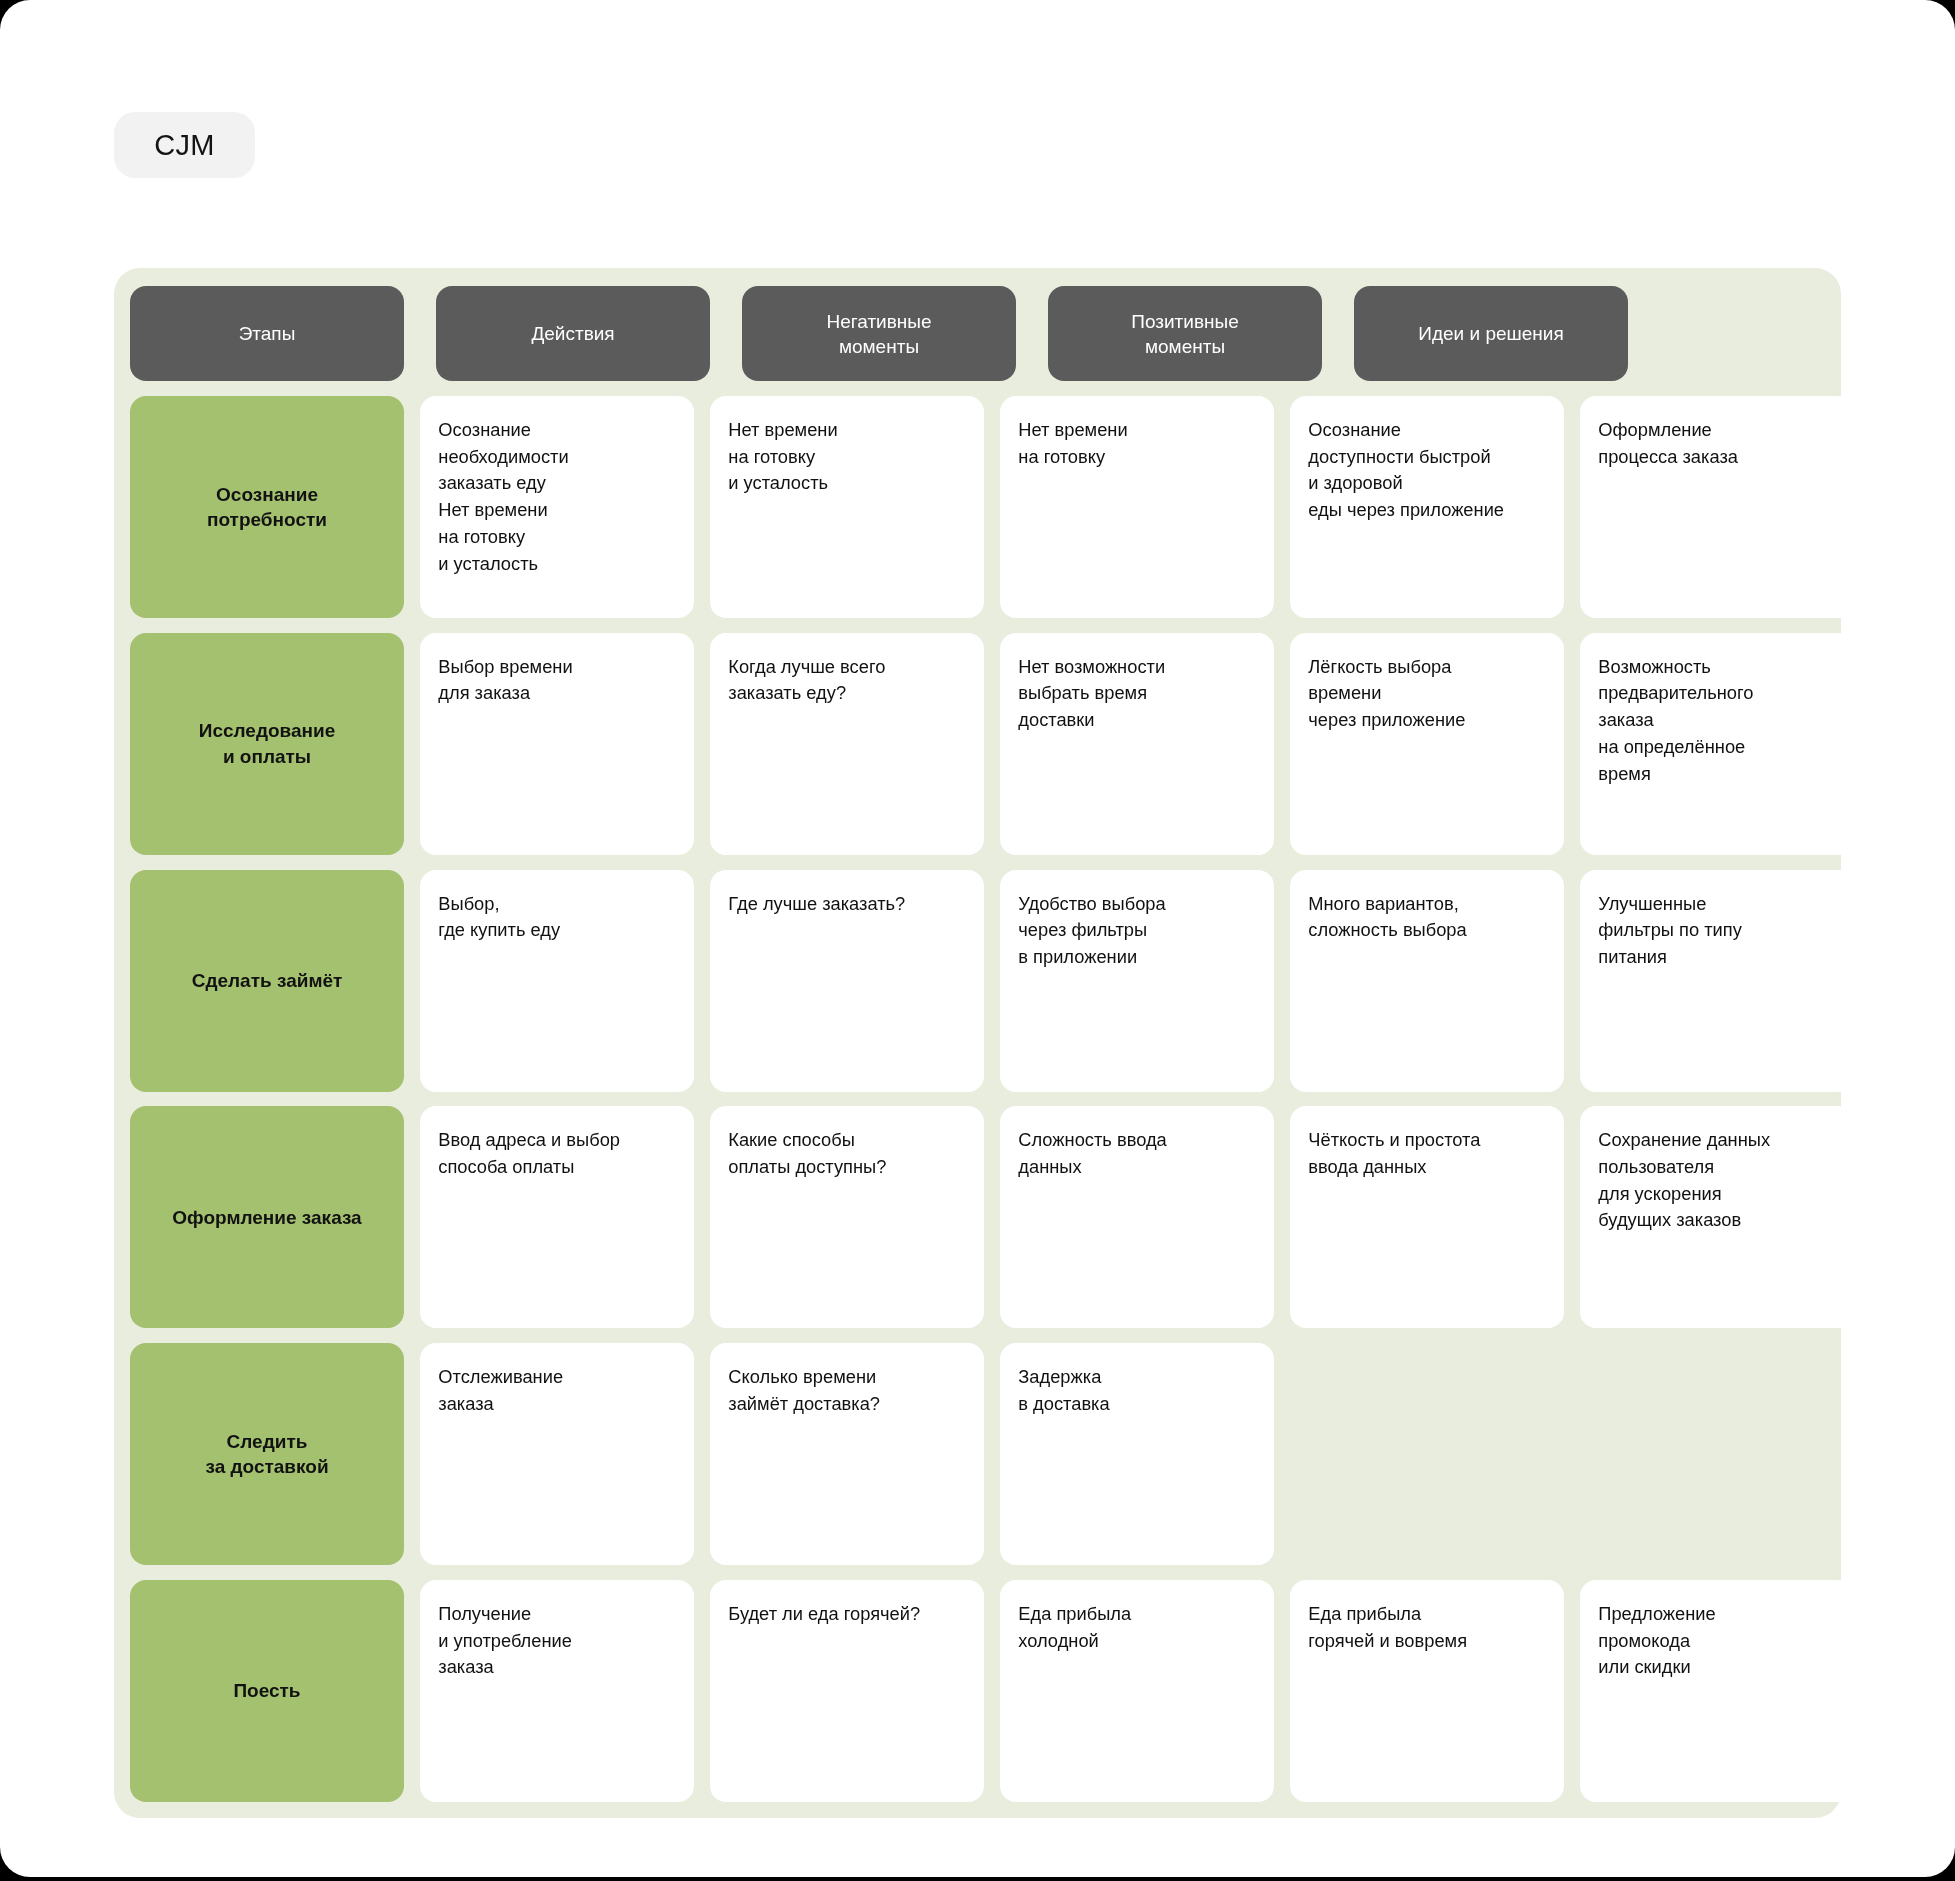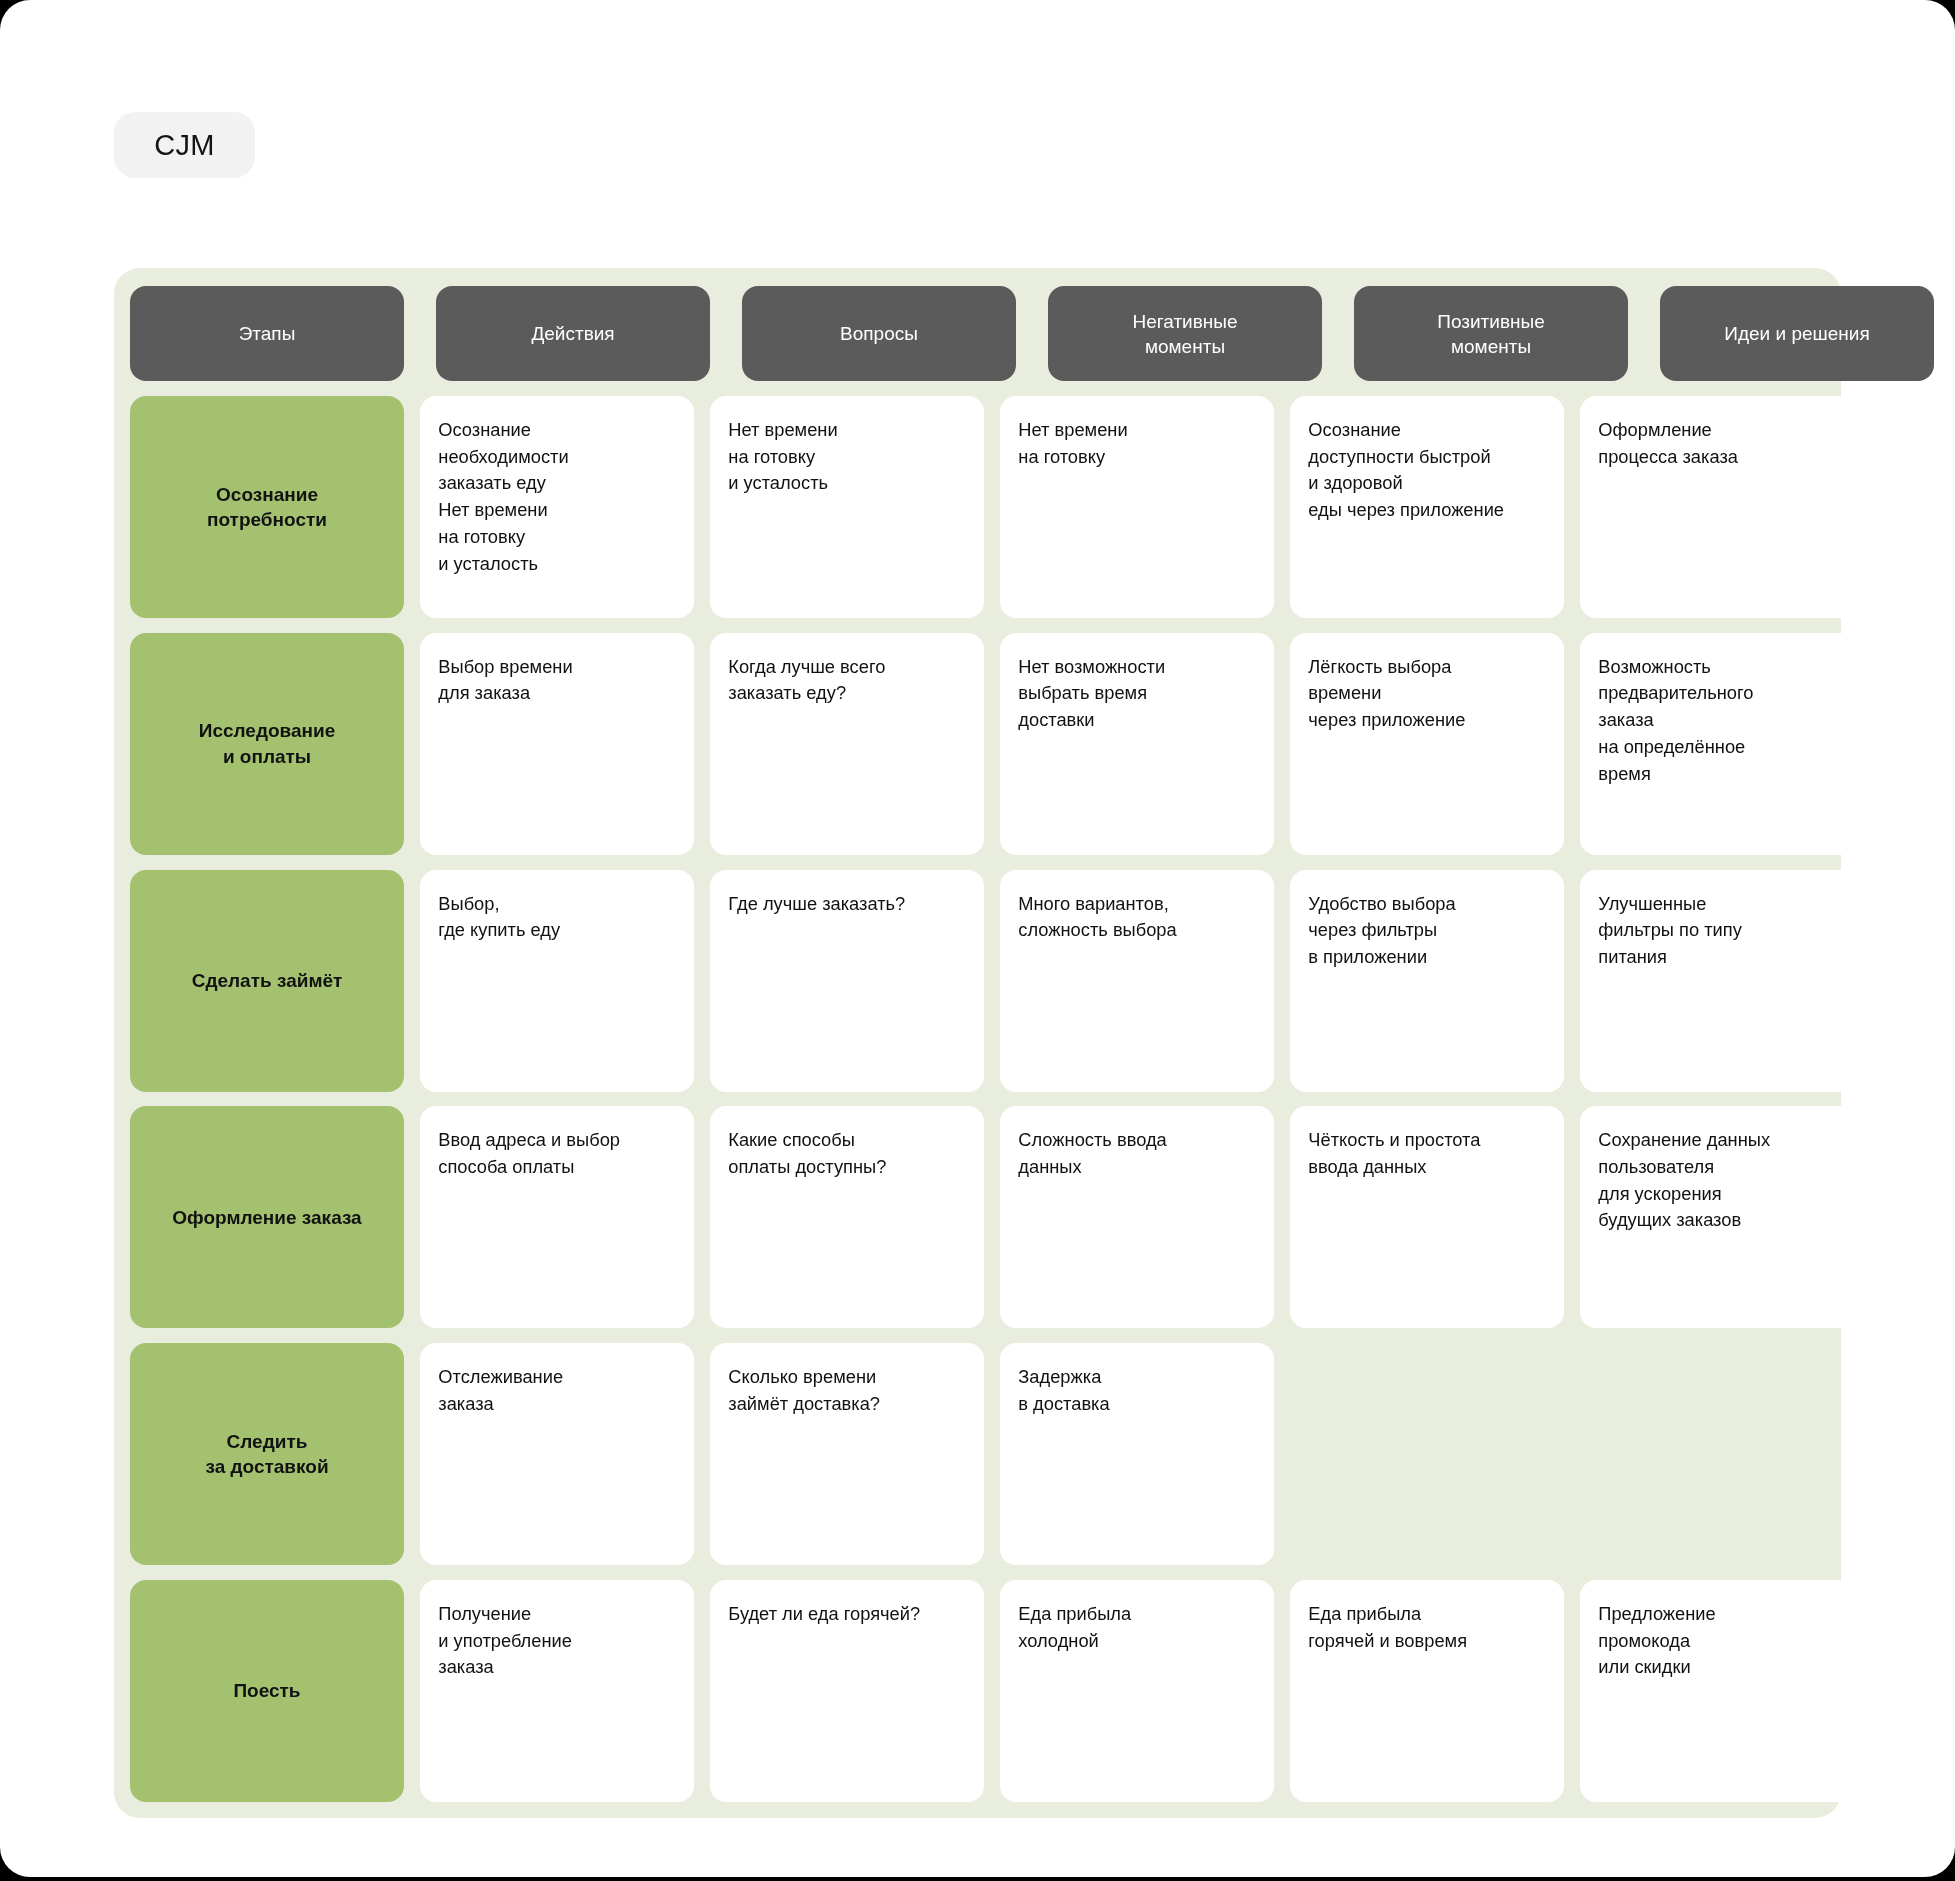--- a/index.html
+++ b/index.html
@@ -122,21 +122,20 @@
 
   <div class="title-badge">
     <span>CJM</span>
   </div>
 
   <div class="board">
 
     <div class="grid-row header-row">
       <div class="head-cell">Этапы</div>
       <div class="head-cell">Действия</div>
-      <div class="head-cell">Вопросы</div>
       <div class="head-cell">Негативные
 моменты</div>
       <div class="head-cell">Позитивные
 моменты</div>
       <div class="head-cell">Идеи и решения</div>
     </div>
 
     <div class="body-rows">
 
       <div class="data-row">
@@ -179,25 +178,25 @@
 заказа
 на определённое
 время</div>
       </div>
 
       <div class="data-row">
         <div class="stage-cell">Сделать займёт</div>
         <div class="content-cell">Выбор,
 где купить еду</div>
         <div class="content-cell">Где лучше заказать?</div>
-        <div class="content-cell">Много вариантов,
-сложность выбора</div>
         <div class="content-cell">Удобство выбора
 через фильтры
 в приложении</div>
+        <div class="content-cell">Много вариантов,
+сложность выбора</div>
         <div class="content-cell">Улучшенные
 фильтры по типу
 питания</div>
       </div>
 
       <div class="data-row">
         <div class="stage-cell">Оформление заказа</div>
         <div class="content-cell">Ввод адреса и выбор
 способа оплаты</div>
         <div class="content-cell">Какие способы

